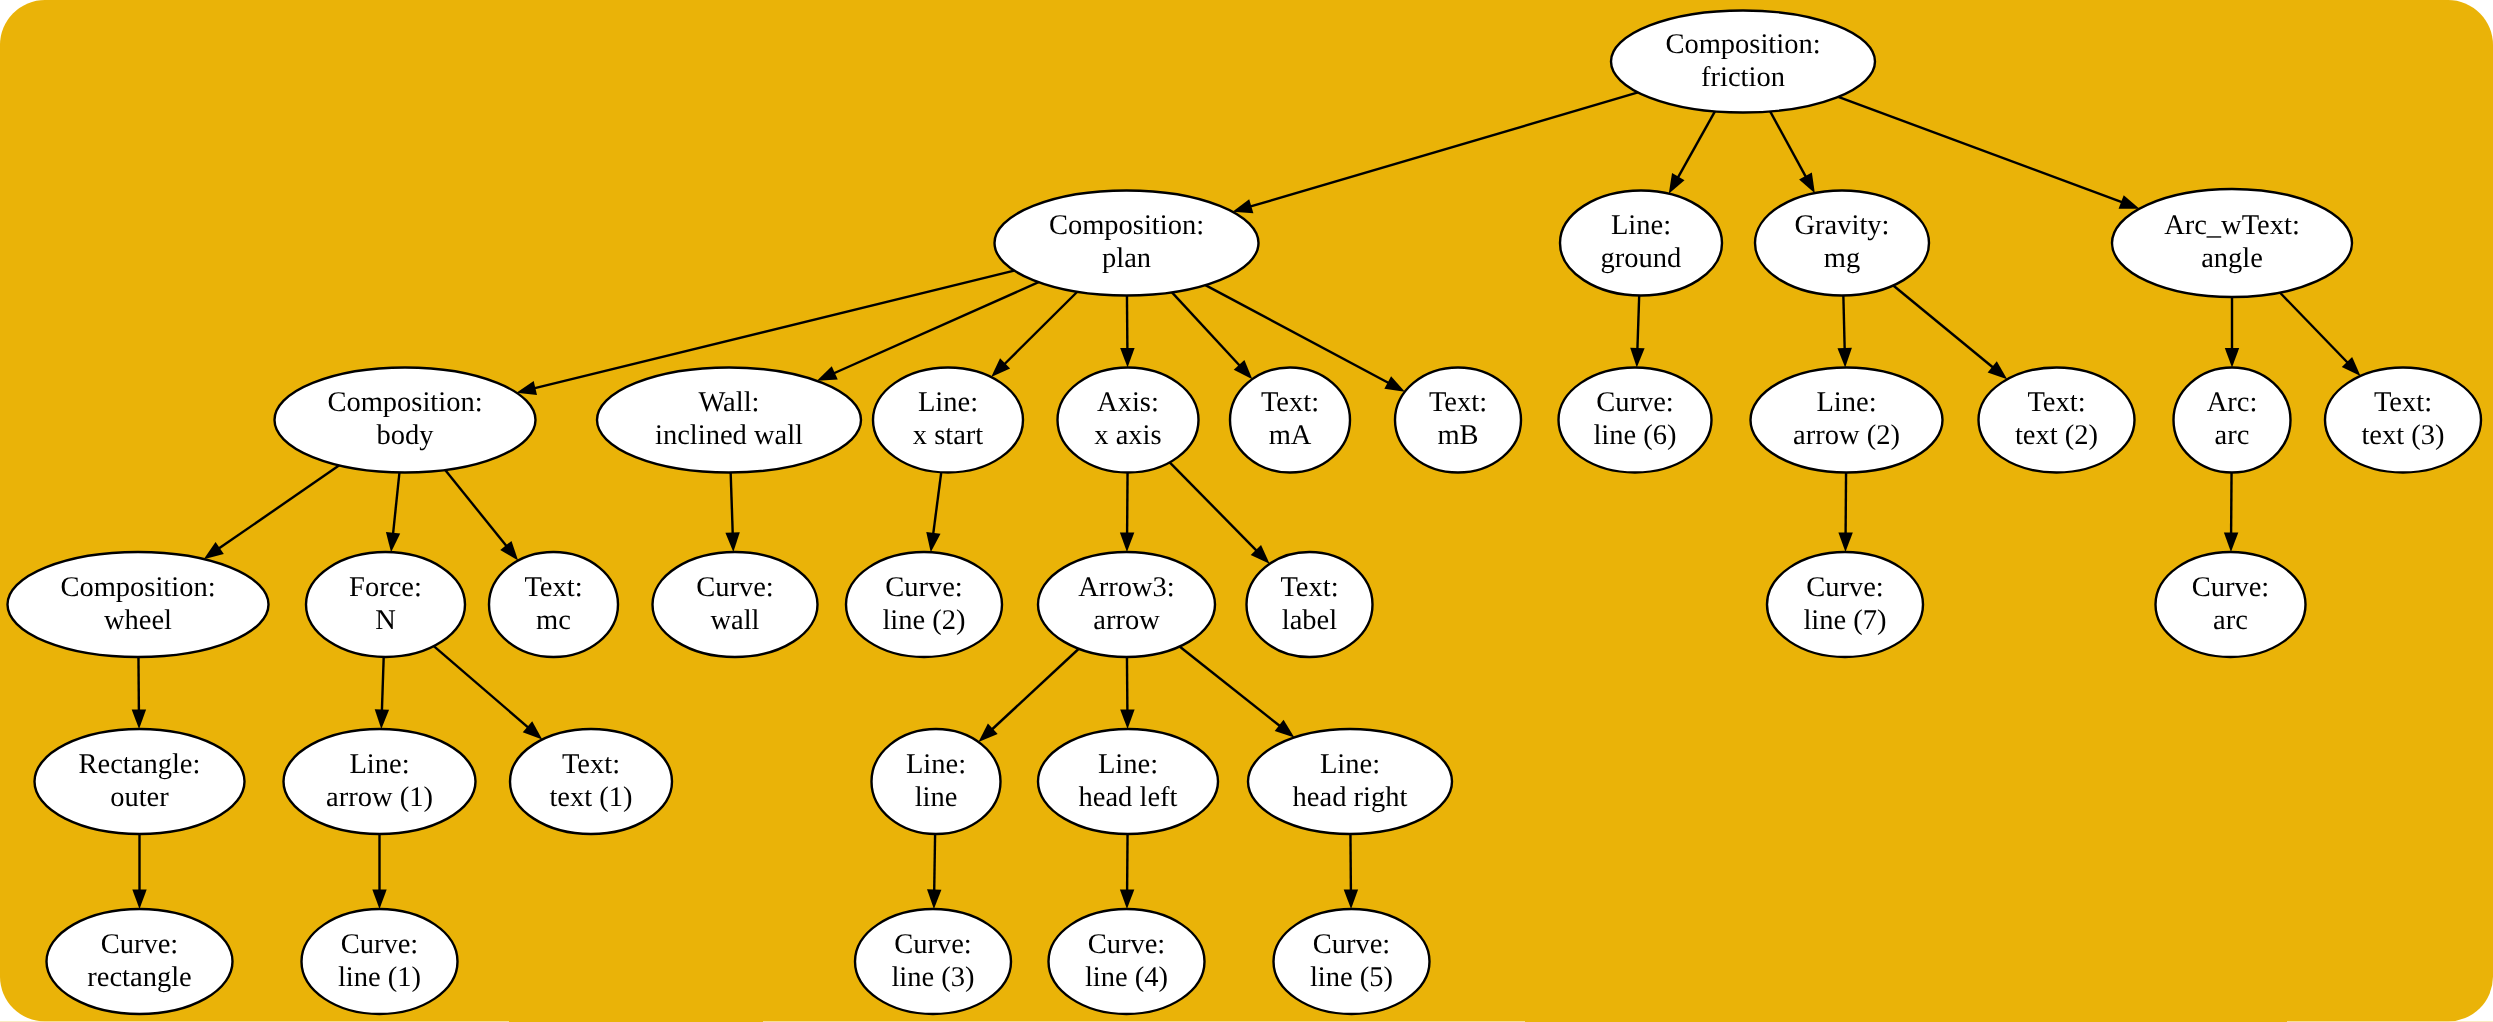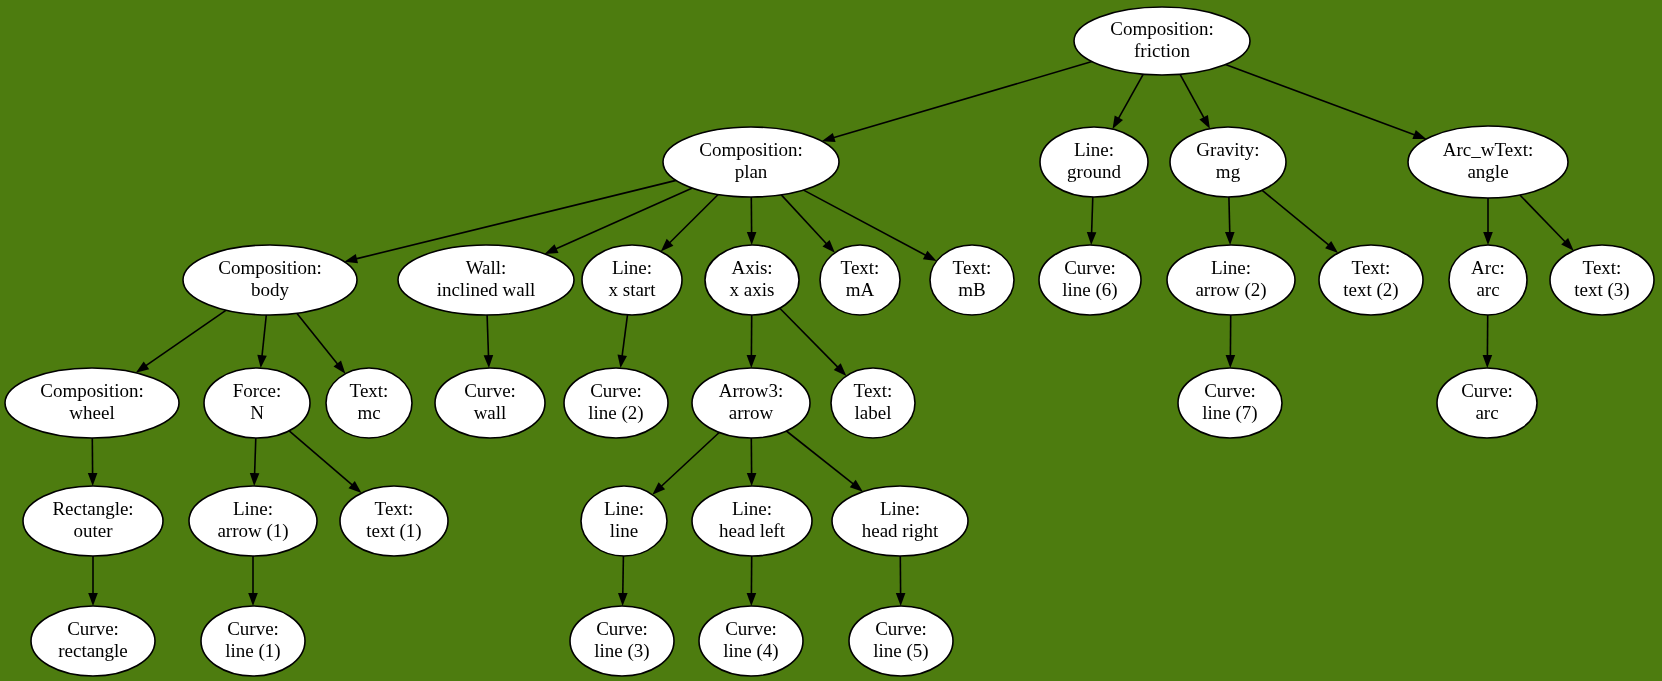--- a/index.html
+++ b/index.html
@@ -4,22 +4,23 @@
 <style>
   html, body {
     margin: 0;
     padding: 0;
     background: #ffffff;
   }
   #stage {
     position: relative;
     width: 1662px;
     height: 681px;
-    background: #4d7c0f;
+    background: #eab308;
     font-family: "Liberation Serif", "DejaVu Serif", serif;
+    border-radius: 30px;
   }
   svg text {
     font-family: "Liberation Serif", "DejaVu Serif", serif;
     font-size: 19px;
     fill: #000000;
   }
 </style>
 </head>
 <body>
 

